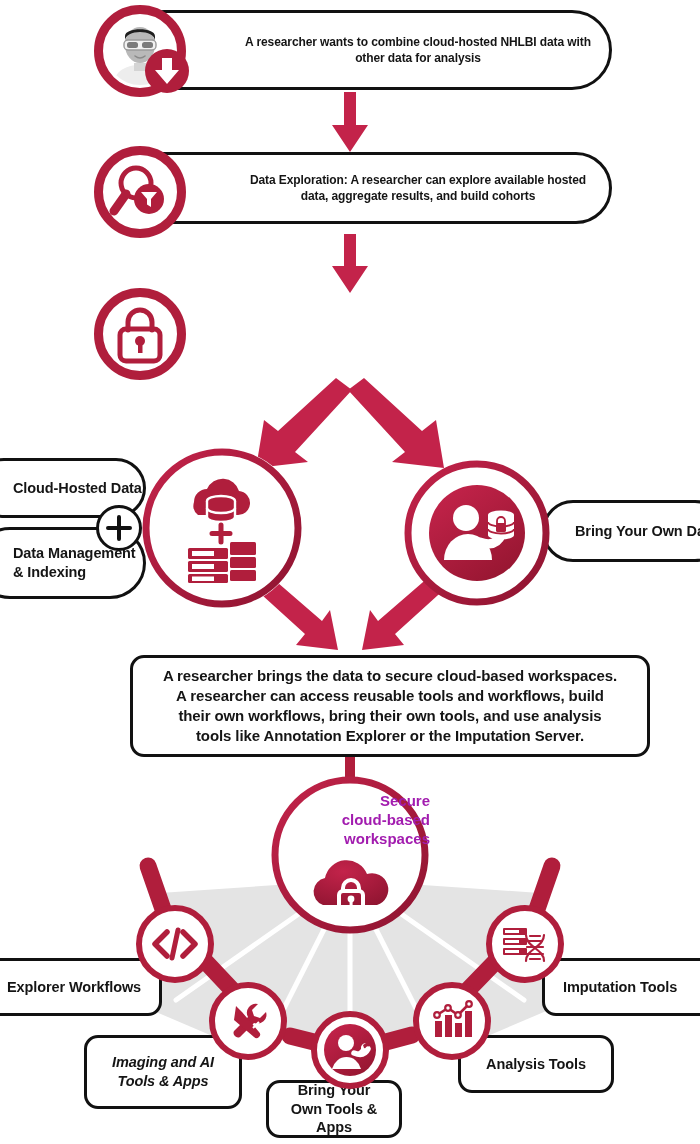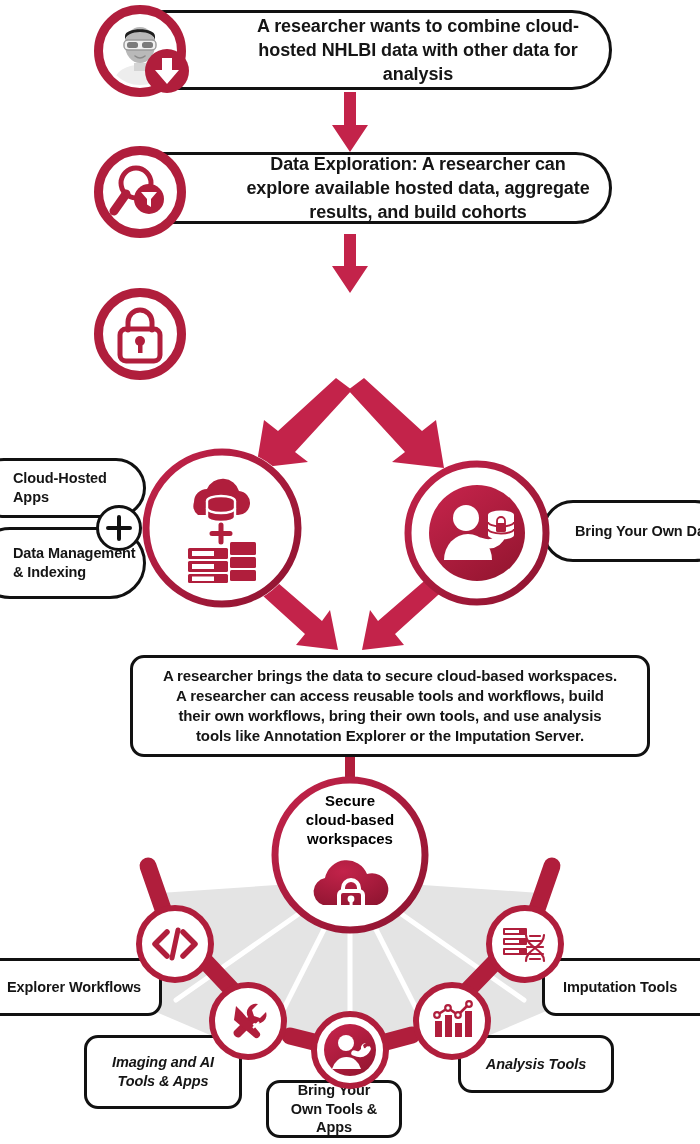--- a/index.html
+++ b/index.html
@@ -33,21 +33,21 @@
     position: absolute;
     box-sizing: border-box;
     border: 3px solid #111111;
     background: #ffffff;
     display: flex;
     align-items: center;
     justify-content: center;
     text-align: center;
     line-height: 1.35;
     font-weight: bold;
-    font-size: 18px;
+    font-size: 12px;
     color: #151515;
     letter-spacing: -0.1px;
   }
   .pill-full { border-radius: 999px; }
   .rrect { border-radius: 14px; }
 
   .stage-box {
     padding-left: 118px;
     padding-right: 18px;
     text-align: center;
@@ -69,25 +69,25 @@
     display: flex;
     align-items: center;
     justify-content: center;
   }
   .ring-mid  { border: 6px solid #B01E3C; }
   .ring-thick{ border: 9px solid #B01E3C; }
 
   .hubtext {
     position: absolute;
     width: 160px;
-    text-align: center;
+    text-align: right;
     font-size: 15px;
     font-weight: bold;
     line-height: 1.25;
-    color: #000000;
+    color: #a21caf;
   }
   .nowrap { white-space: pre-line; }
 </style>
 </head>
 <body>
 
 <div id="stage">
 
   <svg class="layer" viewBox="0 0 700 1144">
     <defs>
@@ -209,21 +209,21 @@
   <div class="circ ring-thick" style="left:94px; top:288px; width:92px; height:92px;">
     <svg width="56" height="60" viewBox="0 0 56 60">
       <path d="M16,26 v-8 a12,12 0 0 1 24,0 v8" fill="none" stroke="#B01E3C" stroke-width="5" stroke-linecap="round"></path>
       <rect x="8" y="25" width="40" height="32" rx="6" fill="none" stroke="#B01E3C" stroke-width="5"></rect>
       <circle cx="28" cy="37" r="5" fill="#B01E3C"></circle>
       <rect x="26" y="39" width="4.5" height="10" fill="#B01E3C"></rect>
     </svg>
   </div>
 
   <div class="pillbox pill-full small-label" style="left:-26px; top:458px; width:172px; height:60px; justify-content:flex-start; padding-left:36px; text-align:left;">
-    <span>Cloud-Hosted Apps</span>
+    <span>Cloud-Hosted Data</span>
   </div>
   <div class="pillbox pill-full small-label" style="left:-26px; top:527px; width:172px; height:72px; justify-content:flex-start; padding-left:36px; text-align:left;">
     <span>Data Management &amp; Indexing</span>
   </div>
 
   <div class="circ" style="left:96px; top:505px; width:46px; height:46px; border:3px solid #111111; z-index:5;">
     <svg width="30" height="30" viewBox="0 0 30 30">
       <path d="M15,4 V26 M4,15 H26" stroke="#111111" stroke-width="4" stroke-linecap="round"></path>
     </svg>
   </div>
@@ -352,21 +352,21 @@
       </g>
       <polyline points="9,16 20,9 30,16 41,5" fill="none" stroke="#B01E3C" stroke-width="2.6"></polyline>
       <g fill="#ffffff" stroke="#B01E3C" stroke-width="2.2">
         <circle cx="9" cy="16" r="2.8"></circle>
         <circle cx="20" cy="9" r="2.8"></circle>
         <circle cx="30" cy="16" r="2.8"></circle>
         <circle cx="41" cy="5" r="2.8"></circle>
       </g>
     </svg>
   </div>
-  <div class="pillbox rrect small-label" style="left:458px; top:1035px; width:156px; height:58px; padding:8px 12px;font-style:italic;">
+  <div class="pillbox rrect small-label" style="left:458px; top:1035px; width:156px; height:58px; padding:8px 12px;">
     <span>Analysis Tools</span>
   </div>
 
   <div class="circ ring-mid" style="left:486px; top:905px; width:78px; height:78px; z-index:8;">
     <svg width="50" height="42" viewBox="0 0 50 42">
       <g fill="#B01E3C">
         <rect x="3" y="5" width="24" height="7" rx="1"></rect>
         <rect x="3" y="15" width="24" height="7" rx="1"></rect>
         <rect x="3" y="25" width="24" height="7" rx="1"></rect>
       </g>

